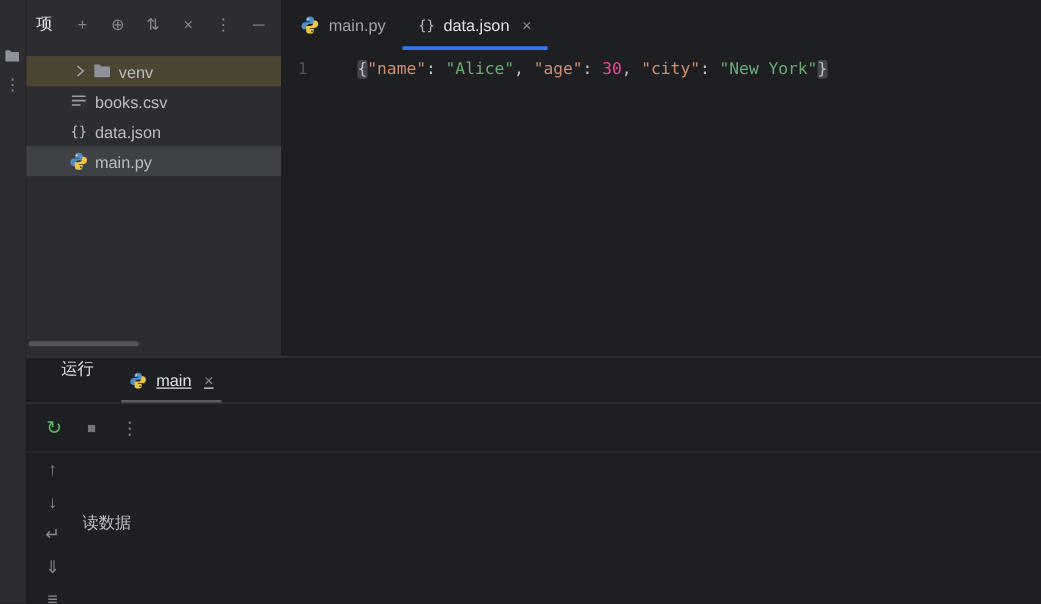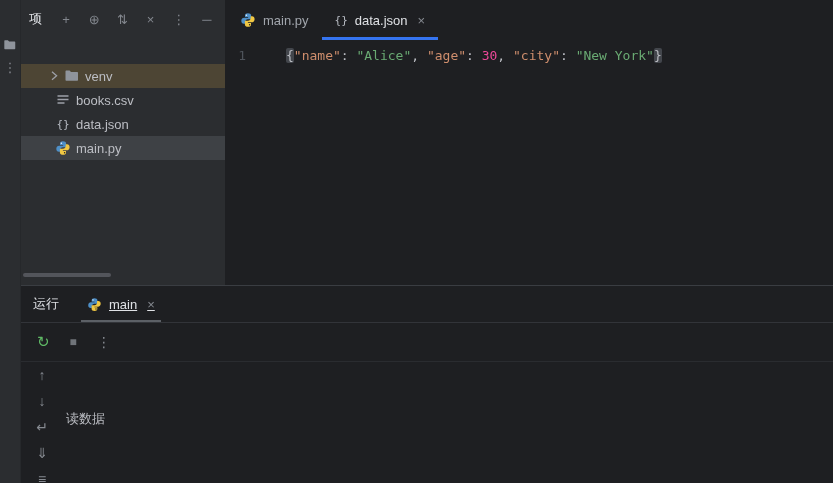--- a/index.html
+++ b/index.html
@@ -13,21 +13,21 @@
 
   
   .project-panel{position:absolute;left:21px;top:0;width:204px;height:285px;background:#2b2d30;overflow:hidden;}
   .pp-header{height:38px;display:flex;align-items:center;padding:0 10px 0 8px;}
   .pp-title{color:#dfe1e5;}
   .pp-icons{flex:1;display:flex;justify-content:space-between;align-items:center;margin-left:16px;color:#83878e;font-size:13px;}
   .pp-icons span{width:16px;text-align:center;cursor:default;}
   .tree{position:absolute;top:45px;left:0;right:0;}
   .tree-row{height:24px;display:flex;align-items:center;white-space:nowrap;overflow:hidden;color:#bcbec4;}
   .pl0{padding-left:8px;}
-  .pl1{padding-left:26px;margin-top:19px;}
+  .pl1{padding-left:36px;}
   .pl2{padding-left:34px;text-align:right;}
   .row-venv{background:#4d4534;}
   .row-sel{background:#3e4145;}
   .chev{width:14px;height:14px;margin-right:3px;display:flex;align-items:center;justify-content:center;flex:none;}
   .t-icon{width:16px;height:16px;margin-right:5px;display:flex;align-items:center;justify-content:center;flex:none;}
   .t-bold{color:#e8eaee;font-weight:bold;}
   .t-path{color:#6e7279;margin-left:7px;}
   .json-glyph{font-family:"DejaVu Sans Mono","Liberation Mono",monospace;font-size:11px;color:#b6bac2;}
   .hscroll{position:absolute;left:2px;top:273px;width:88px;height:4px;background:#5a5d63;border-radius:2px;opacity:.85;}
 
@@ -44,21 +44,21 @@
   .code-line{white-space:pre;color:#bcbec4;}
   .tok-key{color:#cf8e6d;}
   .tok-string{color:#6aab73;}
   .tok-number{color:#ec4899;}
   .tok-punct{color:#bcbec4;}
   .tok-brace{color:#bcbec4;}
   .tok-brace.hl{background:#43464c;border-radius:2px;}
 
   
   .run-panel{position:absolute;left:21px;top:285px;right:0;bottom:0;background:#1e1f22;border-top:1px solid #3a3d42;}
-  .rp-header{height:36px;display:flex;align-items:center;border-bottom:1px solid #323439;padding-left:12px;}
+  .rp-header{height:36px;display:flex;border-bottom:1px solid #323439;padding-left:28px;}
   .rp-title{color:#dfe1e5;}
   .rp-tab{position:relative;height:100%;display:flex;align-items:center;gap:7px;padding:0 12px;margin-left:16px;color:#dfe1e5;cursor:default;text-decoration:underline;}
   .rp-tab-underline{position:absolute;left:6px;right:6px;bottom:0;height:2px;background:#5c6066;}
   .rp-toolbar{height:38px;display:flex;align-items:center;gap:20px;padding-left:16px;border-bottom:1px solid #2a2c30;}
   .ic-rerun{color:#5fb865;font-size:15px;}
   .ic-stop{color:#70747a;font-size:12px;}
   .ic-more{color:#868a91;font-size:14px;}
   .rp-body{position:absolute;top:76px;left:0;right:0;bottom:0;overflow:hidden;}
   .rp-gutter{position:absolute;left:0;top:4px;width:42px;display:flex;flex-direction:column;align-items:center;gap:9px;color:#868a91;font-size:14px;}
   .rg-ic{height:17px;display:flex;align-items:center;justify-content:center;cursor:default;}

